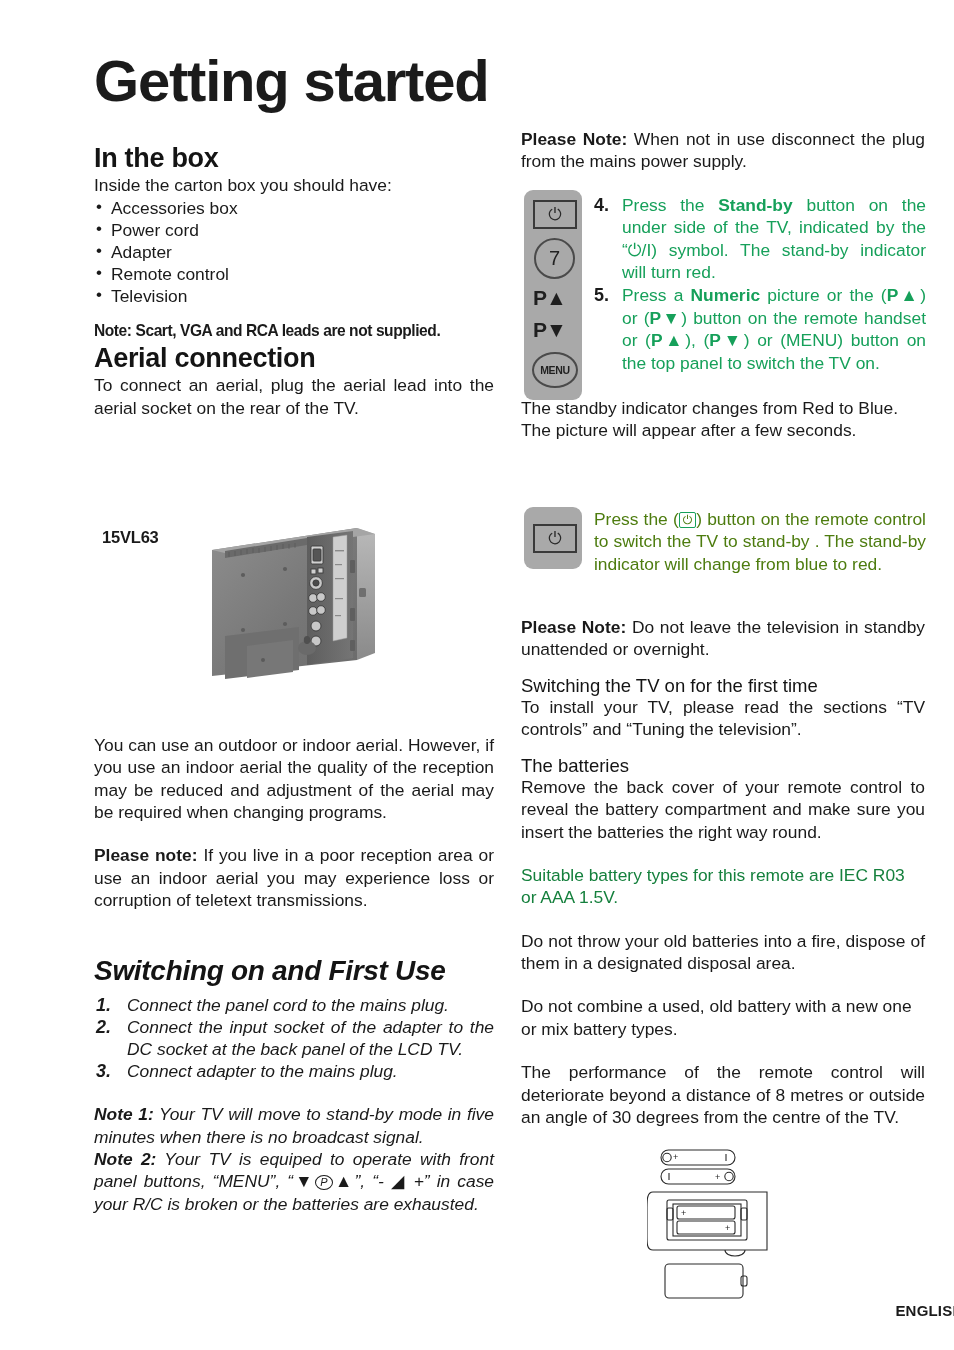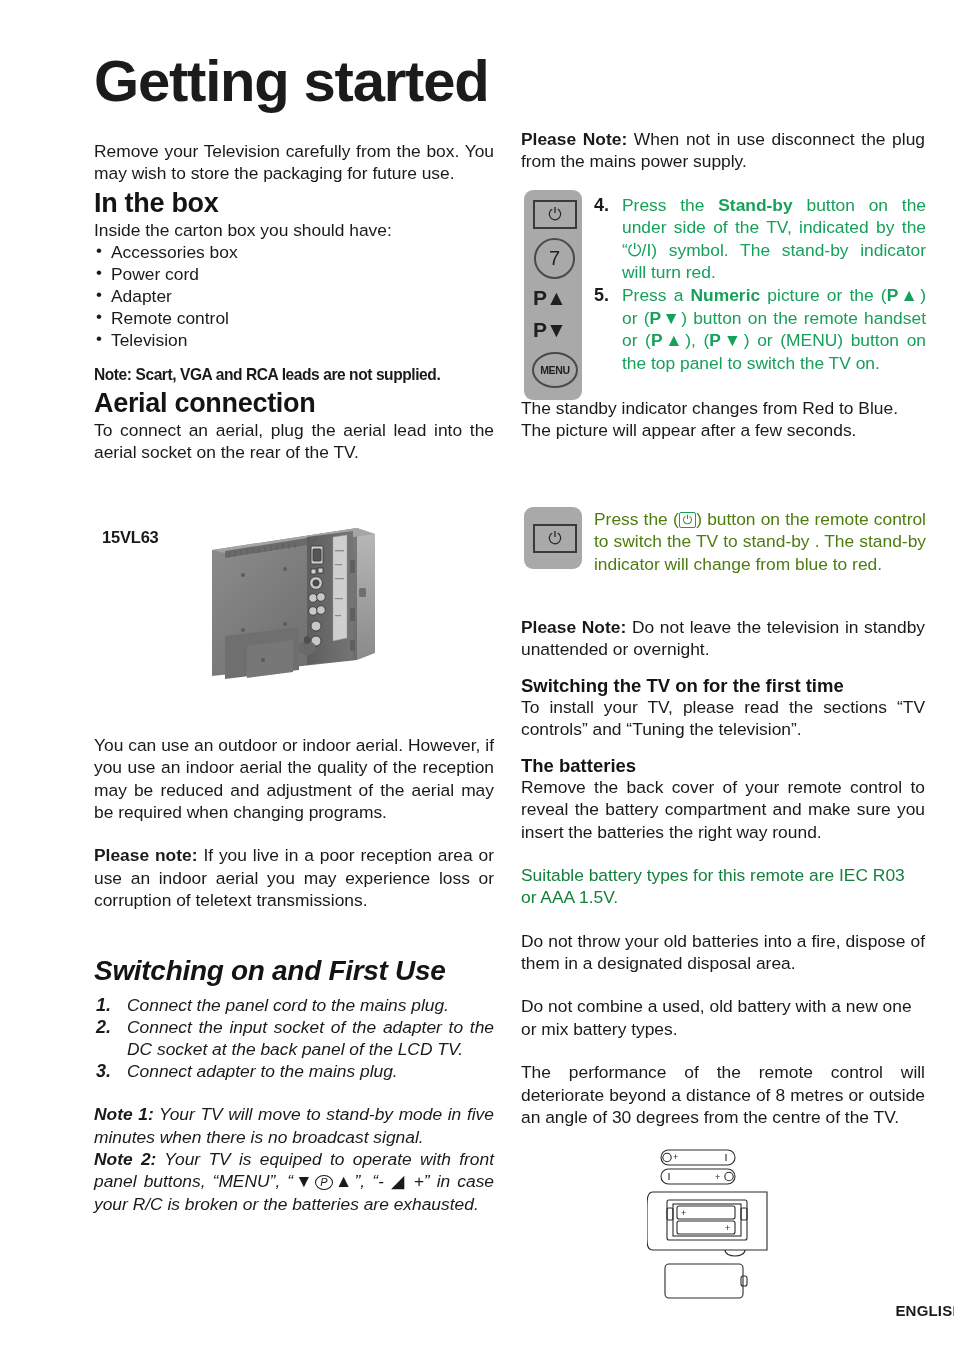--- a/index.html
+++ b/index.html
@@ -25,21 +25,21 @@
   .body-text{
     font-size:17.4px;line-height:1.285;text-align:justify;
     margin:0 0 0 0;color:#1a1a1a;
   }
   .body-text.nojust{text-align:left;}
   .h2{
     font-size:27px;font-weight:700;line-height:1.08;
     margin:4px 0 1px 0;color:#141414;letter-spacing:-0.3px;
   }
   .h3{
-    font-size:18.5px;font-weight:700;line-height:1.15;
+    font-size:18.5px;font-weight:400;line-height:1.15;
     margin:0 0 0 0;color:#141414;
   }
   .note-bold{font-weight:700;}
   .gap-s{height:7px;}
   .gap-m{height:14px;}
   .gap-l{height:21px;}
 
   ul.plain{list-style:none;margin:0;padding:0;}
   ul.plain li{
     font-size:17.4px;line-height:1.265;position:relative;
@@ -141,21 +141,20 @@
 </style>
 </head>
 <body>
 
 <div class="page">
 
   <div class="page-title">Getting started</div>
 
   <div class="col-left">
 
-    <p class="body-text">Remove your Television carefully from the box. You may wish to store the packaging for future use.</p>
 
     <div class="h2">In the box</div>
     <p class="body-text nojust">Inside the carton box you should have:</p>
 
     <ul class="plain">
       <li>Accessories box</li>
       <li>Power cord</li>
       <li>Adapter</li>
       <li>Remote control</li>
       <li>Television</li>

